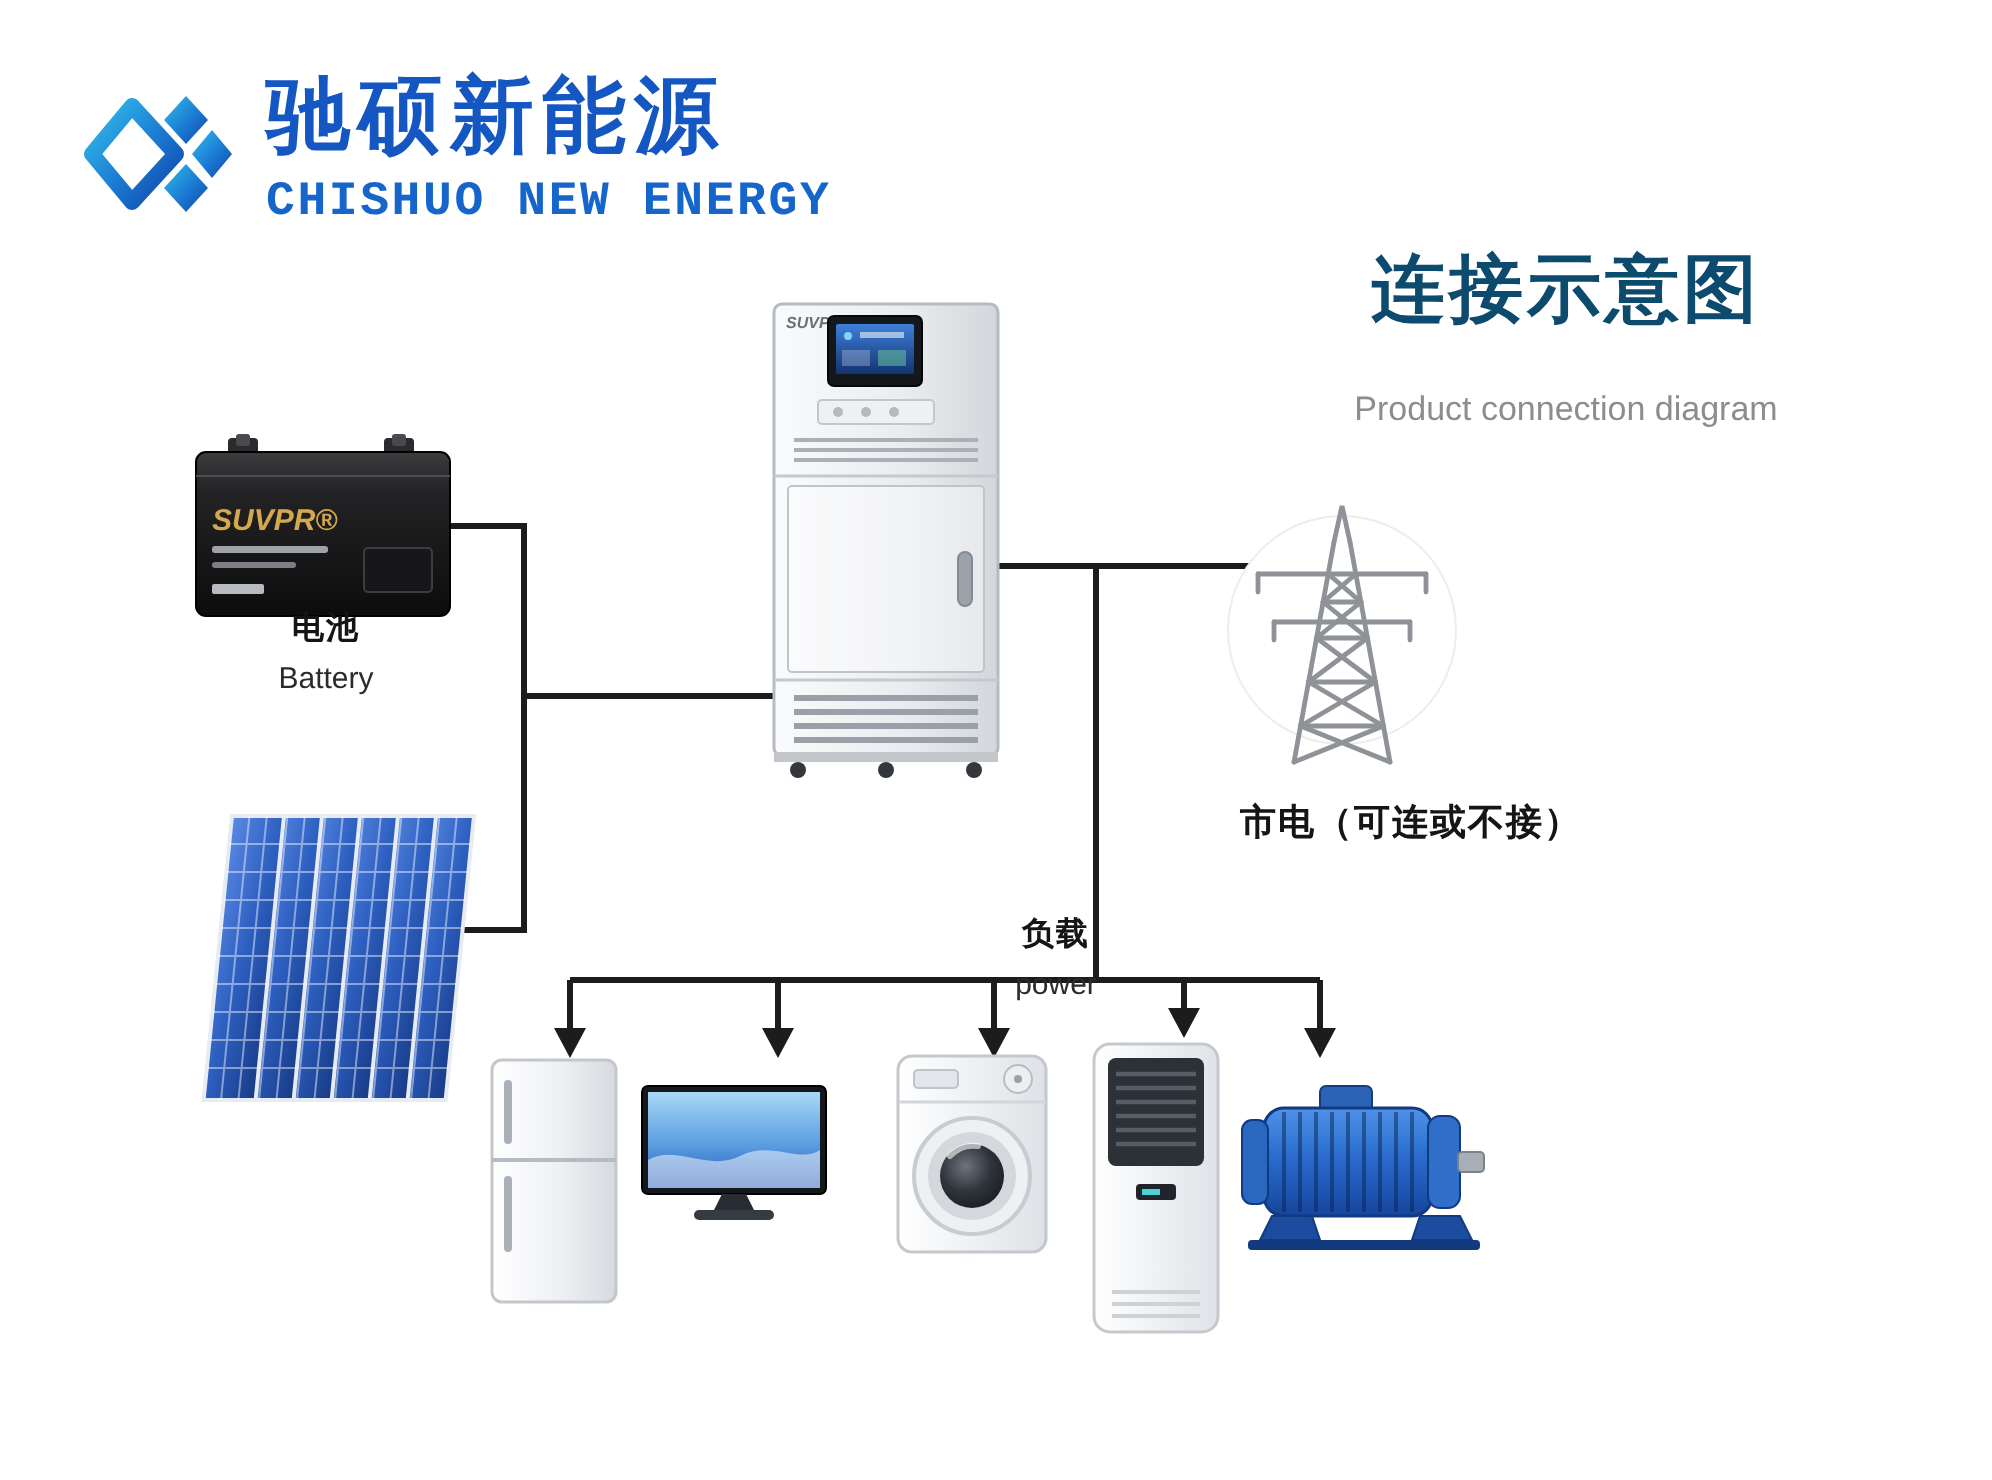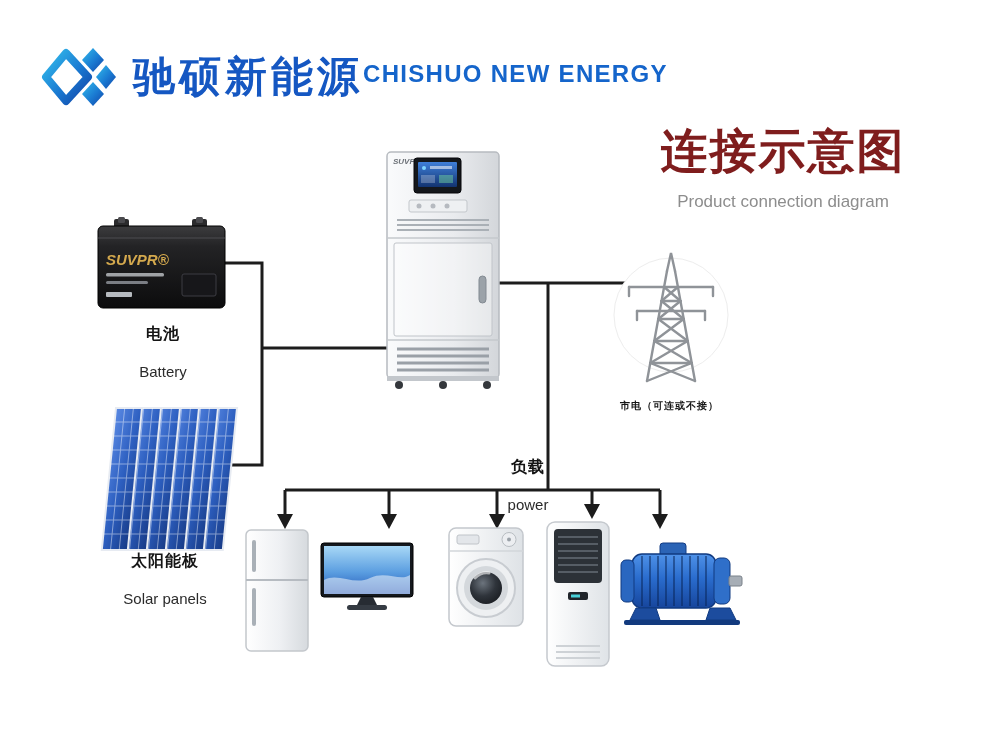--- a/index.html
+++ b/index.html
@@ -13,40 +13,40 @@
     width: 996px;
     height: 740px;
     margin: 0 auto;
     background: #ffffff;
     overflow: hidden;
   }
   .wires { position: absolute; left: 0; top: 0; z-index: 1; }
   .device { position: absolute; z-index: 2; }
   .nodelabel { position: absolute; z-index: 3; text-align: center; }
   .nodelabel .cn { font-size: 16px; font-weight: 700; letter-spacing: 1px; color: #151515; }
-  .nodelabel .en { font-size: 15px; font-weight: 400; margin-top: 18px; color: #2b2b2b; }
+  .nodelabel .en { font-size: 15px; font-weight: 400; margin-top: 6px; color: #2b2b2b; }
   .nodelabel.left-align { text-align: left; }
 
   .brand {
     position: absolute; left: 40px; top: 36px;
     display: flex; align-items: center; gap: 13px; z-index: 3;
   }
-  .brand-text { display: flex; flex-direction: row; }
+  .brand-text { display: flex; flex-direction: column; font-family: Liberation Mono, monospace; }
   .brand-cn {
     font-size: 42px; font-weight: 700; color: #1557c2;
     letter-spacing: 4px; line-height: 1.05; white-space: nowrap;
   }
   .brand-en {
     font-size: 24px; font-weight: 600; color: #1565cb;
     letter-spacing: 1.3px; margin-top: 5px; white-space: nowrap;
   }
 
   .titleblock { position: absolute; left: 652px; top: 120px; width: 262px; text-align: center; z-index: 3; }
-  .title-cn { font-size: 47px; font-weight: 900; color: #7f1d1d; letter-spacing: 2px; white-space: nowrap; text-align: center; }
-  .title-en { font-size: 17px; color: #8d8d8d; margin-top: 9px; white-space: nowrap; }
+  .title-cn { font-size: 37px; font-weight: 900; color: #0c4a6e; letter-spacing: 2px; white-space: nowrap; text-align: center; }
+  .title-en { font-size: 17px; color: #8d8d8d; margin-top: 25px; white-space: nowrap; }
 </style>
 </head>
 <body>
 
 <div class="stage">
 
   <svg class="wires" width="996" height="740" viewBox="0 0 996 740">
     <g stroke="#1c1c1c" stroke-width="3" fill="none">
       <path d="M222 263 H262 V465 H226"></path>
       <path d="M262 348 H392"></path>
@@ -106,21 +106,21 @@
     <rect x="24" y="1" width="7" height="6" rx="1.5" fill="#4a4a4e"></rect>
     <rect x="102" y="1" width="7" height="6" rx="1.5" fill="#4a4a4e"></rect>
     <rect x="4" y="10" width="127" height="82" rx="5" fill="url(#batg)" stroke="#000000"></rect>
     <path d="M4 22 L131 22" stroke="#4c4c50" stroke-width="1"></path>
     <text x="12" y="49" font-size="15" font-weight="bold" font-style="italic" fill="#d4a94e">SUVPR®</text>
     <rect x="12" y="57" width="58" height="3.5" rx="1.5" fill="#b9bcc0" opacity="0.85"></rect>
     <rect x="12" y="65" width="42" height="3" rx="1.5" fill="#9599a0" opacity="0.8"></rect>
     <rect x="12" y="76" width="26" height="5" rx="1" fill="#caced4" opacity="0.9"></rect>
     <rect x="88" y="58" width="34" height="22" rx="2" fill="#17171a" stroke="#3c3c42"></rect>
   </svg>
-  <div class="nodelabel" style="left:88px;top:324px;width:150px">
+  <div class="nodelabel" style="left:88px;top:304px;width:150px">
     <div class="cn">电池</div>
     <div class="en">Battery</div>
   </div>
 
   <svg class="device" style="left:96px;top:400px" width="160" height="160" viewBox="0 0 160 160">
     <defs>
       <linearGradient id="spg" x1="0" y1="0" x2="1" y2="1">
         <stop offset="0" stop-color="#5b8ae4"></stop>
         <stop offset="0.5" stop-color="#2d5fc0"></stop>
         <stop offset="1" stop-color="#173a85"></stop>
@@ -132,24 +132,20 @@
     </defs>
     <g transform="matrix(1,0,-0.1,1,20,8)">
       <use href="#sp-panel" x="95"></use>
       <use href="#sp-panel" x="76"></use>
       <use href="#sp-panel" x="57"></use>
       <use href="#sp-panel" x="38"></use>
       <use href="#sp-panel" x="19"></use>
       <use href="#sp-panel" x="0"></use>
     </g>
   </svg>
-  <div class="nodelabel" style="left:86px;top:551px;width:158px">
-    <div class="cn">太阳能板</div>
-    <div class="en">Solar panels</div>
-  </div>
 
   <svg class="device" style="left:383px;top:148px" width="120" height="242" viewBox="0 0 120 242">
     <defs>
       <linearGradient id="invg" x1="0" y1="0" x2="1" y2="0">
         <stop offset="0" stop-color="#fafbfc"></stop>
         <stop offset="0.6" stop-color="#e9ebee"></stop>
         <stop offset="1" stop-color="#d3d6da"></stop>
       </linearGradient>
       <linearGradient id="scr" x1="0" y1="0" x2="0" y2="1">
         <stop offset="0" stop-color="#3f7fd9"></stop>
@@ -194,21 +190,21 @@
       <path d="M24 68 V77 M92 68 V77"></path>
       <path d="M51.1 44 L67.5 58 M64.9 44 L48.5 58"></path>
       <path d="M48.5 58 L70.7 76 M67.5 58 L45.3 76"></path>
       <path d="M45.3 76 L74.7 98 M70.7 76 L41.3 98"></path>
       <path d="M41.3 98 L78.7 120 M74.7 98 L37.3 120"></path>
       <path d="M37.3 120 L82 138 M78.7 120 L34 138"></path>
       <path d="M48.5 58 H67.5 M45.3 76 H70.7 M41.3 98 H74.7 M37.3 120 H78.7"></path>
     </g>
   </svg>
   <div class="nodelabel left-align" style="left:620px;top:399px;width:190px">
-    <div class="cn" style="font-size:10px">市电（可连或不接）</div>
+    <div class="cn" style="font-size:18px">市电（可连或不接）</div>
   </div>
 
   <div class="nodelabel" style="left:495px;top:457px;width:66px">
     <div class="cn">负载</div>
     <div class="en">power</div>
   </div>
 
   <svg class="device" style="left:244px;top:528px" width="66" height="126" viewBox="0 0 66 126">
     <defs>
       <linearGradient id="frg" x1="0" y1="0" x2="1" y2="0">

